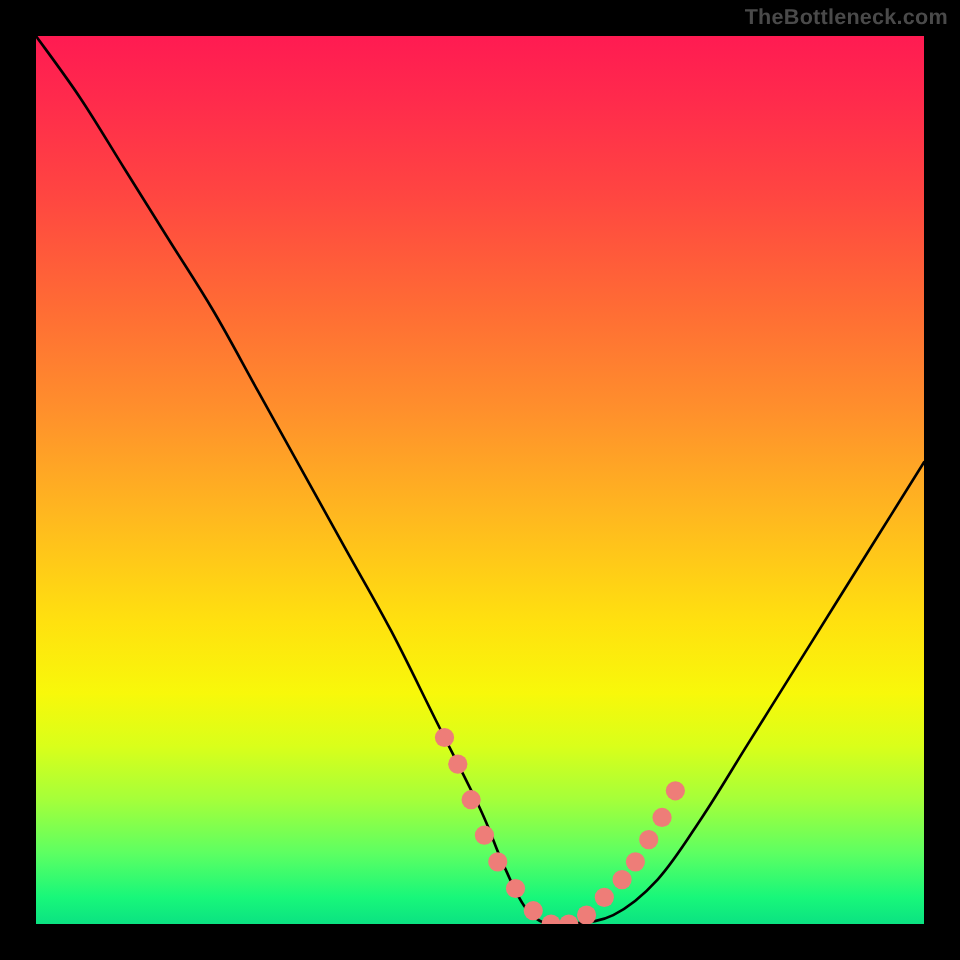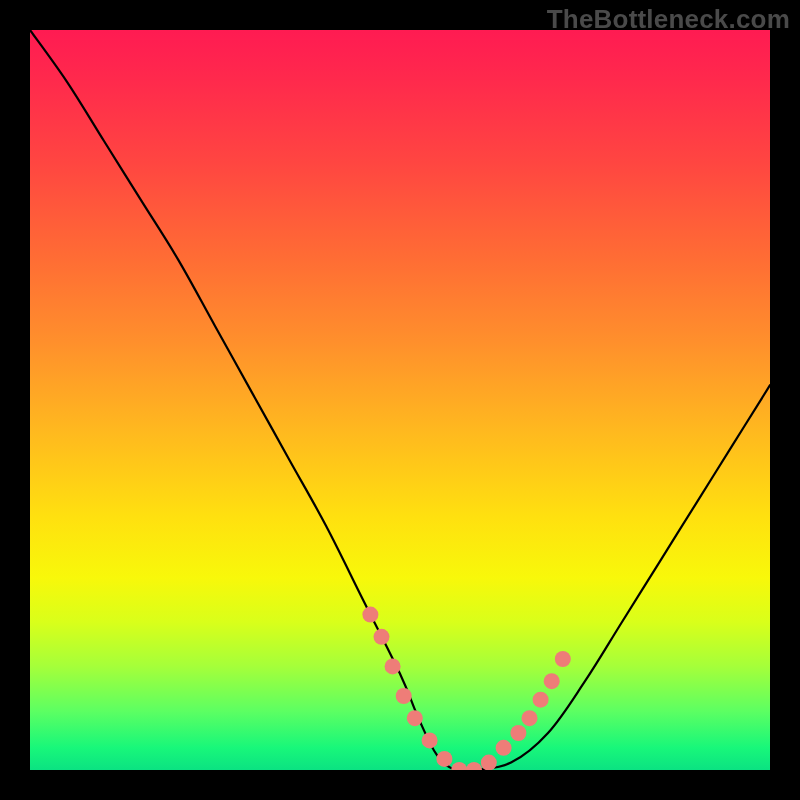--- a/index.html
+++ b/index.html
@@ -17,21 +17,21 @@
     left: 0;
     width: 800px;
     height: 800px;
     background: #000;
   }
   .watermark {
     position: absolute;
     top: 4px;
     right: 10px;
     color: #4a4a4a;
-    font-size: 26px;
+    font-size: 18px;
     font-weight: 600;
     letter-spacing: 0.2px;
     user-select: none;
   }
   .plot {
     position: absolute;
     left: 30px;
     top: 30px;
     width: 740px;
     height: 740px;

